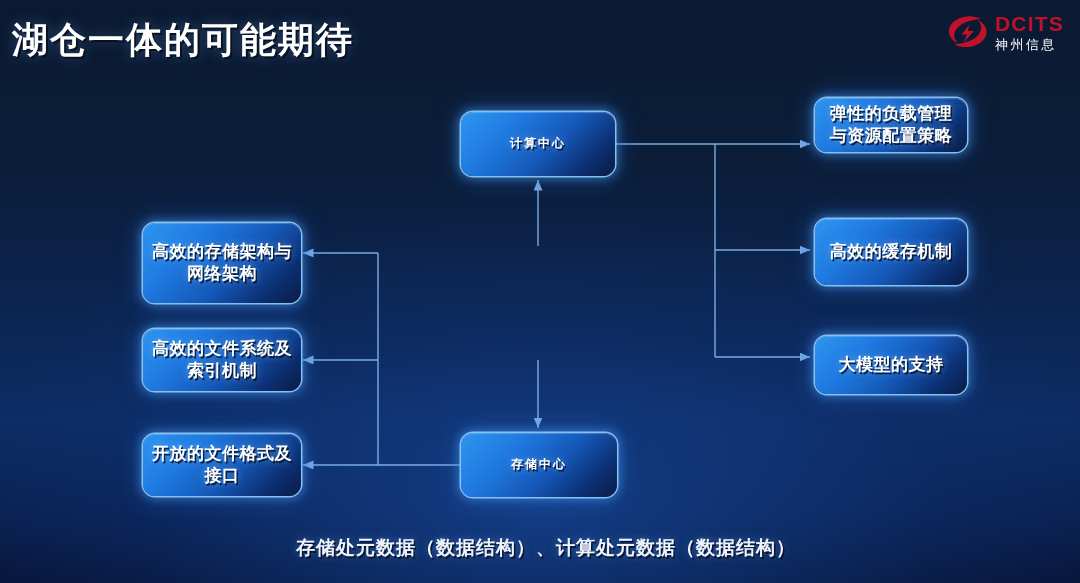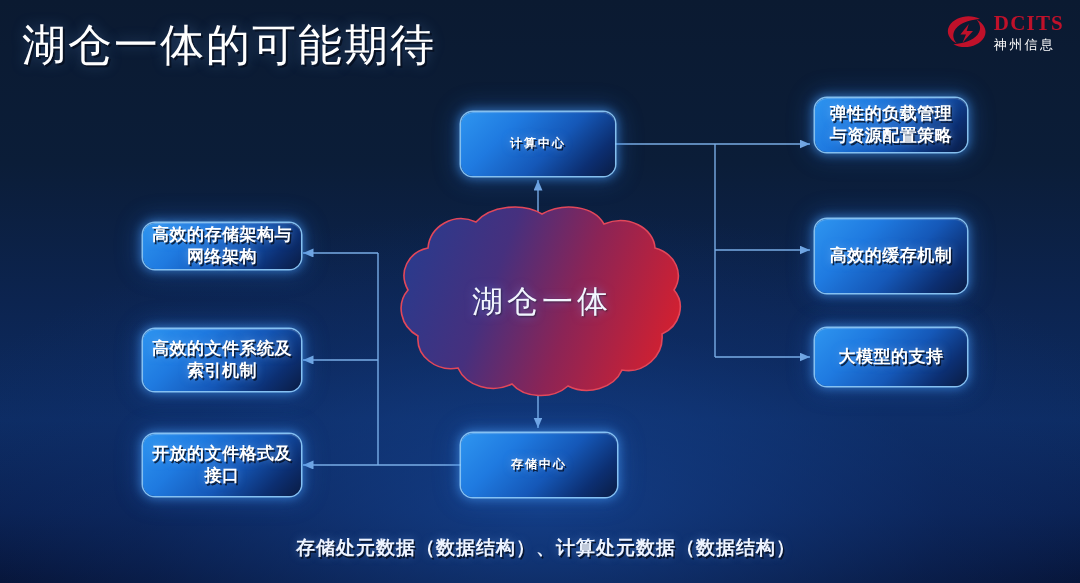--- a/index.html
+++ b/index.html
@@ -15,35 +15,35 @@
       linear-gradient(180deg,
         #0b1a31 0%,
         #0b1d38 28%,
         #0c2450 52%,
         #0d2c63 72%,
         #0a2050 88%,
         #061233 100%);
   }
   
   #title{
-    position:absolute;left:22px;top:16px;
-    font-size:44px;font-weight:normal;color:#ffffff;
+    position:absolute;left:12px;top:16px;
+    font-size:36px;font-weight:bold;color:#ffffff;
     letter-spacing:2px;
     text-shadow:2px 2px 0 rgba(6,14,30,0.85), 0 0 14px rgba(120,180,255,0.35);
     white-space:nowrap;
   }
   #logo{
     position:absolute;right:16px;top:12px;
     display:flex;align-items:center;gap:7px;
   }
   #logo .mark{width:42px;height:40px;display:block;}
   #logo .txt{display:flex;flex-direction:column;line-height:1;}
   #logo .en{
     font-size:21px;font-weight:bold;color:#c0112a;letter-spacing:1.2px;
-    font-family:Liberation Serif, serif;
+    font-family:Liberation Sans, sans-serif;
   }
   #logo .cn{
     font-size:13px;font-weight:normal;color:#ffffff;letter-spacing:2.4px;
     margin-top:4px;
   }
   
   .node{
     position:absolute;box-sizing:border-box;
     border-radius:12px;
     background:linear-gradient(135deg,#2e95f0 0%,#1f7ae0 30%,#1558b8 58%,#0c2f72 82%,#0a1c44 100%);
@@ -130,73 +130,44 @@
       <path d="M715 357 L810 357" marker-end="url(#arrR)"></path>
 
       <path d="M461 465 L378 465"></path>
       <path d="M378 465 L378 253"></path>
       <path d="M378 253 L303 253" marker-end="url(#arrL)"></path>
       <path d="M378 360 L303 360" marker-end="url(#arrL)"></path>
       <path d="M378 465 L303 465" marker-end="url(#arrL)"></path>
     </g>
   </svg>
 
-  <div id="cloud">
-    <svg viewBox="0 0 292 196" xmlns="http://www.w3.org/2000/svg">
-      <defs>
-        <linearGradient id="cg" x1="0" y1="0.35" x2="1" y2="0.6">
-          <stop offset="0%" stop-color="#2b3a8c"></stop>
-          <stop offset="32%" stop-color="#46307e"></stop>
-          <stop offset="62%" stop-color="#8b2456"></stop>
-          <stop offset="100%" stop-color="#d32030"></stop>
-        </linearGradient>
-      </defs>
-      <g fill="url(#cg)" stroke="#e2475a" stroke-width="1.6">
-        <path d="M146 10
-                 C168 -2, 198 2, 208 20
-                 C232 10, 258 24, 259 44
-                 C280 50, 288 70, 278 86
-                 C290 100, 284 122, 266 130
-                 C268 152, 248 170, 226 166
-                 C218 184, 192 192, 172 182
-                 C156 196, 128 194, 116 180
-                 C96 190, 70 182, 62 164
-                 C40 168, 20 152, 22 132
-                 C4 122, 0 100, 12 86
-                 C2 68, 12 48, 32 44
-                 C34 22, 58 8, 80 18
-                 C94 2, 126 -2, 146 10 Z"></path>
-      </g>
-    </svg>
-    <div id="cloud-label">湖仓一体</div>
-  </div>
 
   <div class="node center" style="left:461px;top:112px;width:154px;height:64px;">
     <span class="lbl">计算中心</span>
   </div>
 
   <div class="node center" style="left:461px;top:433px;width:156px;height:64px;">
     <span class="lbl">存储中心</span>
   </div>
 
-  <div class="node" style="left:143px;top:223px;width:158px;height:46px;">
+  <div class="node" style="left:143px;top:223px;width:158px;height:80px;">
     <span class="lbl">高效的存储架构与网络架构</span>
   </div>
   <div class="node" style="left:143px;top:329px;width:158px;height:62px;justify-content:flex-end;">
     <span class="lbl">高效的文件系统及索引机制</span>
   </div>
   <div class="node" style="left:143px;top:434px;width:158px;height:62px;">
     <span class="lbl">开放的文件格式及接口</span>
   </div>
 
   <div class="node" style="left:815px;top:98px;width:152px;height:54px;justify-content:flex-end;">
     <span class="lbl">弹性的负载管理与资源配置策略</span>
   </div>
-  <div class="node" style="left:815px;top:219px;width:152px;height:74px;">
+  <div class="node" style="left:815px;top:219px;width:152px;height:66px;">
     <span class="lbl">高效的缓存机制</span>
   </div>
-  <div class="node" style="left:815px;top:328px;width:152px;height:58px;">
+  <div class="node" style="left:815px;top:336px;width:152px;height:58px;">
     <span class="lbl">大模型的支持</span>
   </div>
 
   <div id="caption">存储处元数据（数据结构）、计算处元数据（数据结构）</div>
 
 </div>
 
 </body></html>

